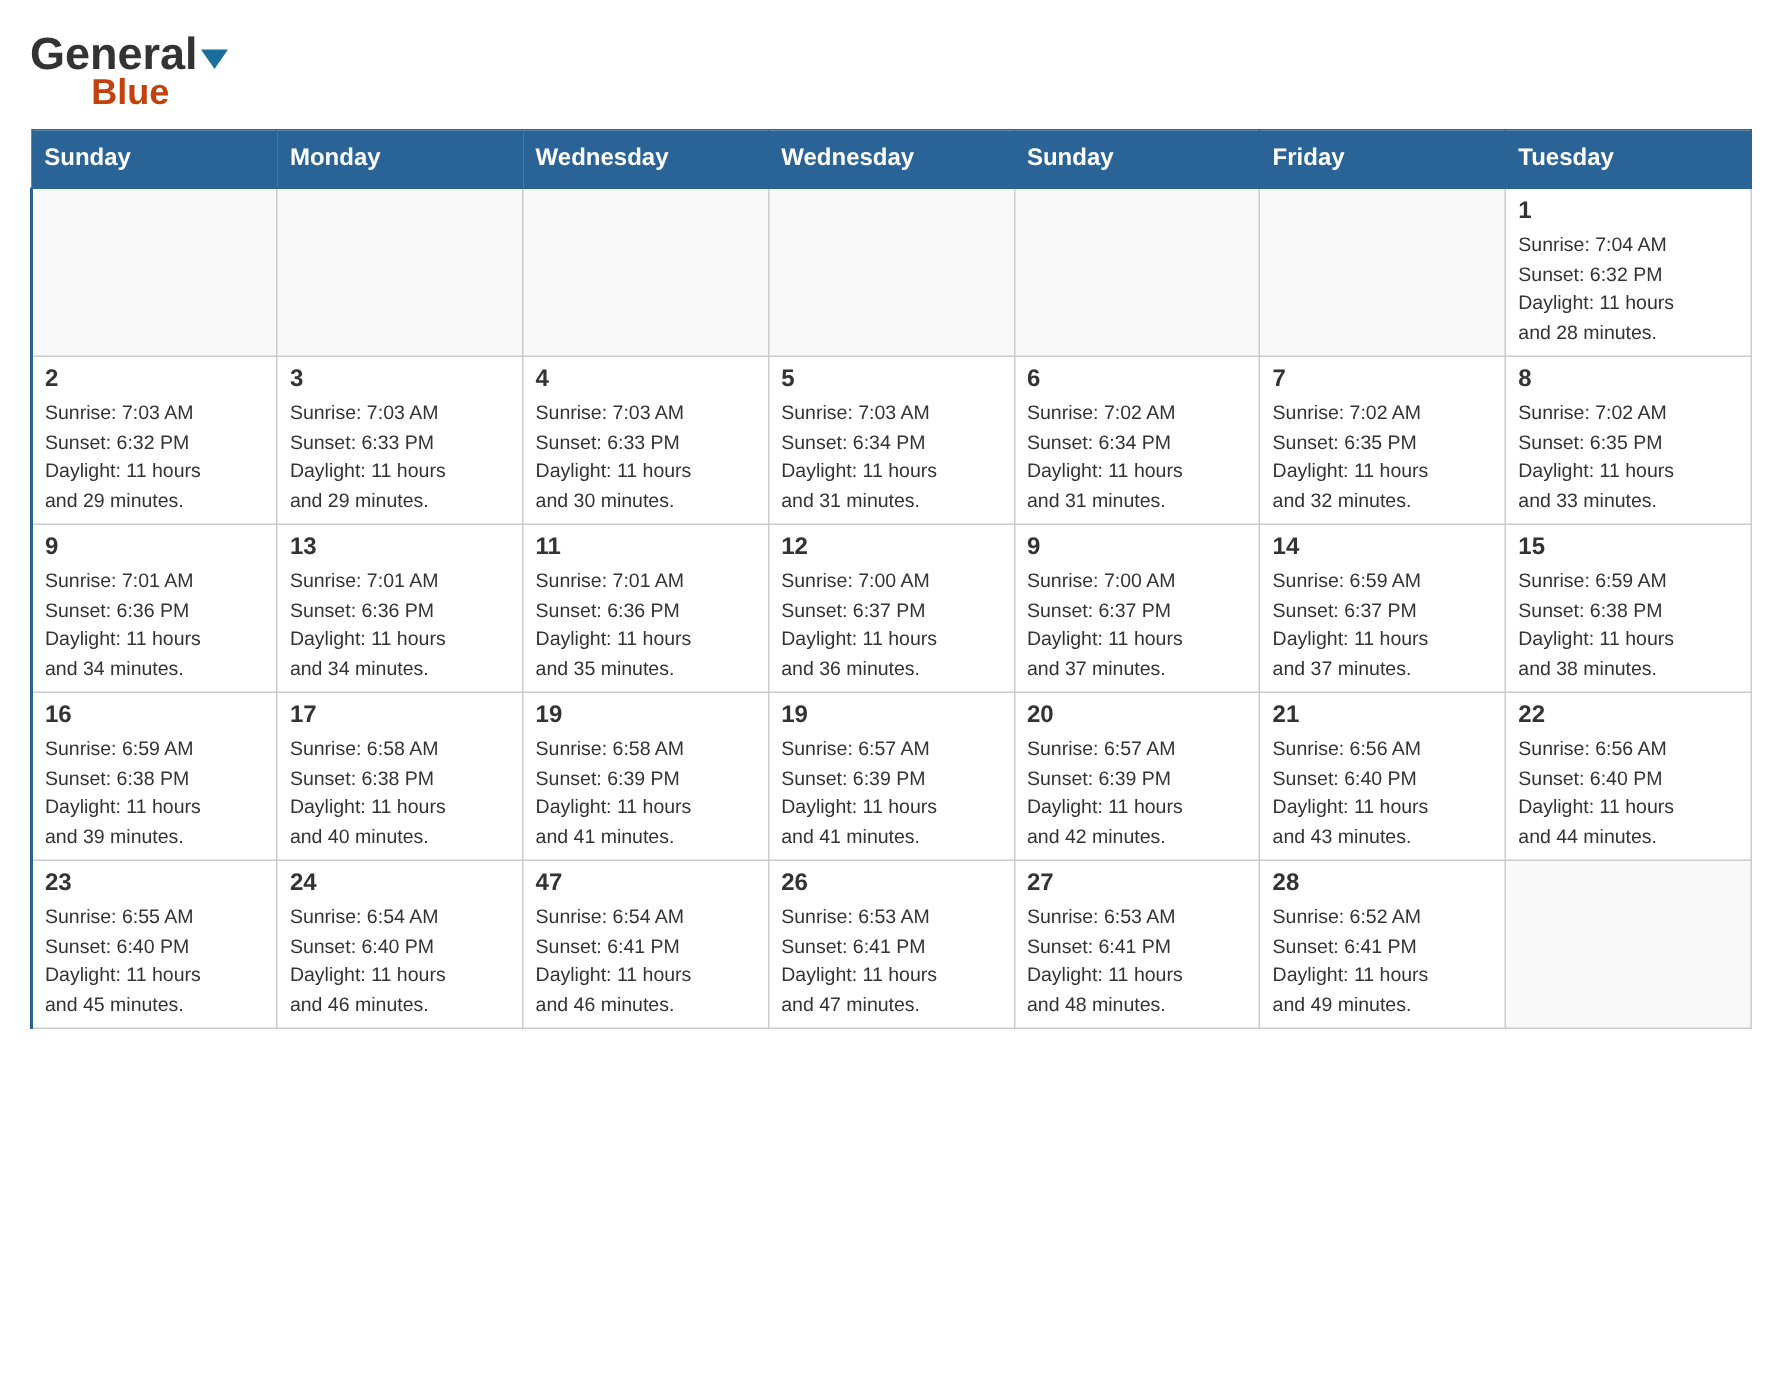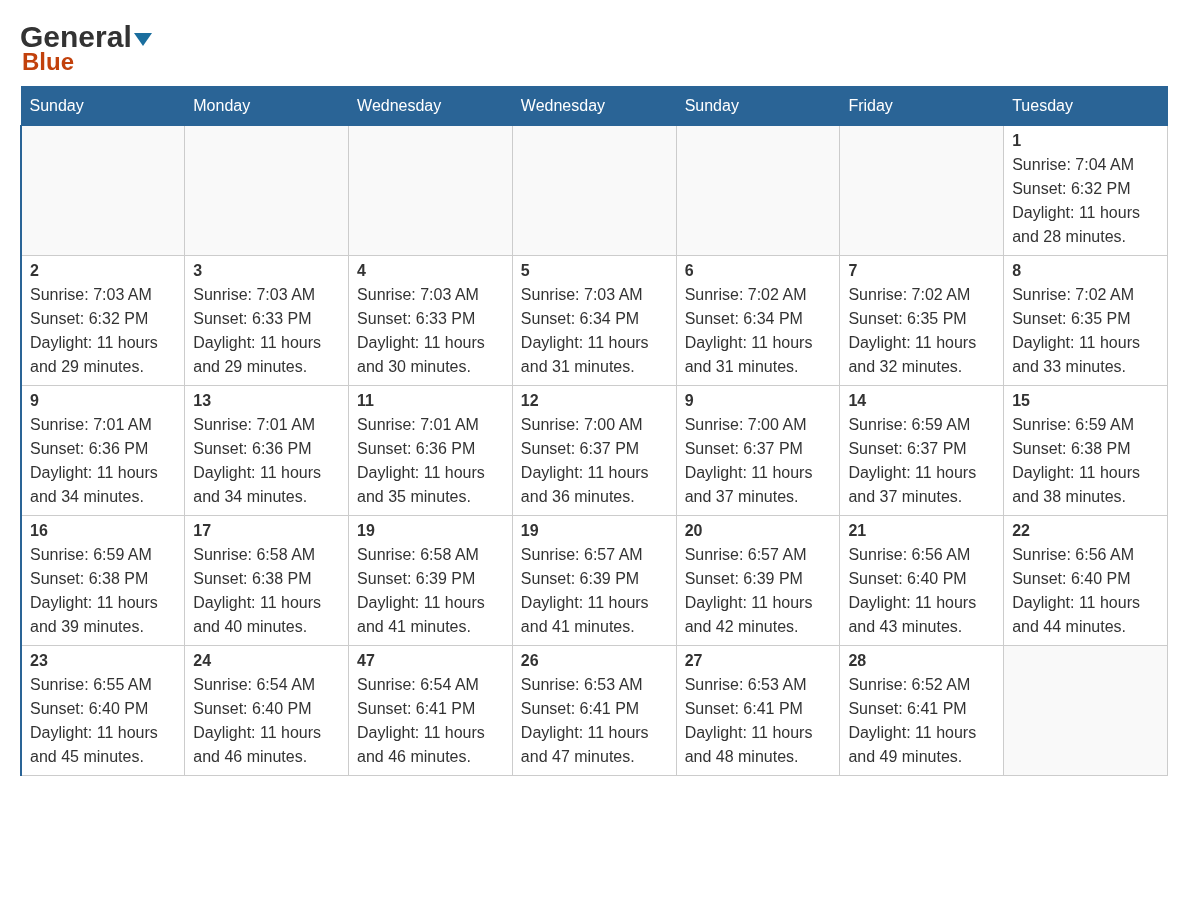--- a/index.html
+++ b/index.html
@@ -12,21 +12,21 @@
     }
     .header {
       display: flex;
       justify-content: space-between;
       align-items: flex-start;
       margin-bottom: 10px;
     }
     .logo {
       display: flex;
       flex-direction: column;
-      align-items: flex-start;
+      align-items: center;
     }
     .title-area {
       text-align: right;
     }
     .month-title {
       font-size: 52px;
       font-weight: bold;
       color: #333;
       line-height: 1.1;
     }
@@ -37,42 +37,42 @@
     }
     .calendar {
       width: 100%;
       border-collapse: collapse;
       margin-top: 10px;
     }
     .calendar th {
       background: #2a6496;
       color: #fff;
       font-size: 16px;
-      font-weight: normal;
+      font-weight: bold;
       padding: 10px 8px;
       text-align: left;
       border: 1px solid #2a6496;
     }
     .calendar td {
       vertical-align: top;
       border: 1px solid #ccc;
       padding: 6px 8px;
       width: 14.28%;
       min-height: 110px;
       font-size: 13px;
       color: #333;
     }
     .day-number {
       font-size: 16px;
       font-weight: bold;
       display: block;
       margin-bottom: 3px;
     }
     .day-info {
-      font-size: 16px;
+      font-size: 13px;
       line-height: 1.5;
       color: #333;
     }
     .empty-cell {
       background: #f9f9f9;
     }
     tr.week-row td {
       height: 110px;
     }
     .calendar tbody tr td:first-child {

